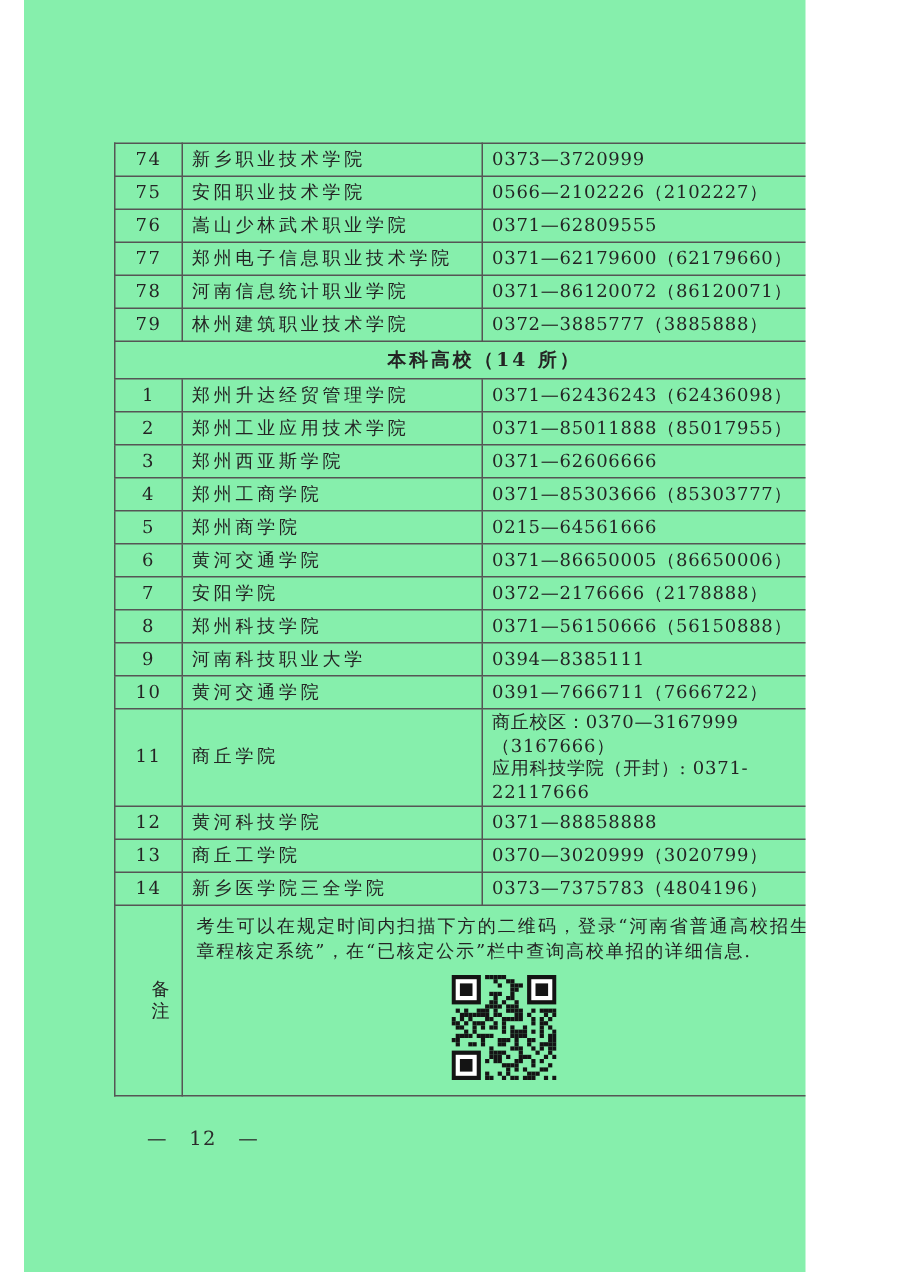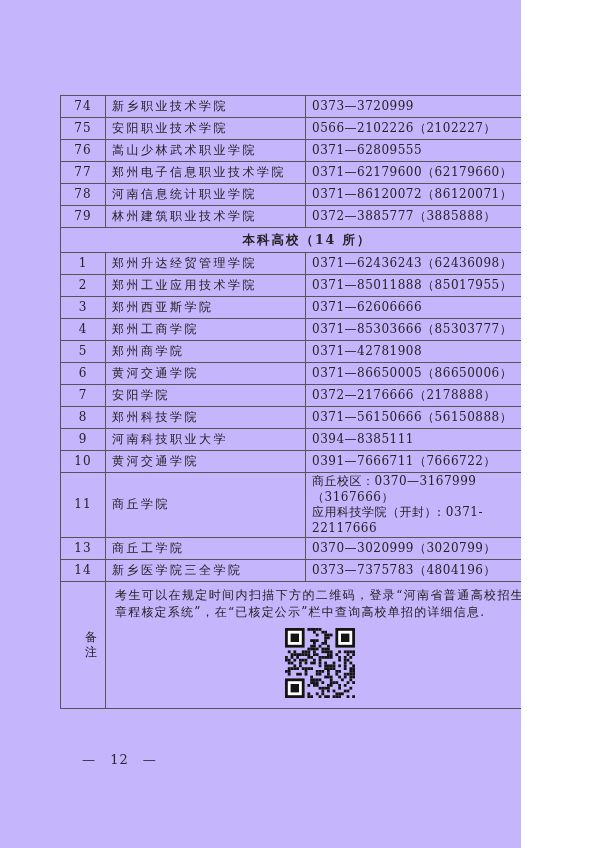--- a/index.html
+++ b/index.html
@@ -1,23 +1,24 @@
 <!DOCTYPE html>
 <html><head>
 <meta charset="utf-8">
 <style>
   html, body { margin: 0; padding: 0; background: #ffffff; }
   .page {
     position: relative;
     width: 521px;
     height: 848px;
-    background: #c4b5fd;
+    background: #86efac;
     font-family: "DejaVu Serif", "Liberation Serif", serif;
     color: #242424;
     overflow: hidden;
+    margin-left: 16px;
   }
   table.doc-table {
     position: absolute;
     left: 60px;
     top: 95px;
     width: 473px;
     border-collapse: collapse;
     table-layout: fixed;
     border: 1px solid #3d3d3d;
   }
@@ -145,21 +146,21 @@
 
         <tr>
           <td class="c-no">4</td>
           <td class="c-name">郑州工商学院</td>
           <td class="c-phone">0371—85303666（85303777）</td>
         </tr>
 
         <tr>
           <td class="c-no">5</td>
           <td class="c-name">郑州商学院</td>
-          <td class="c-phone">0371—42781908</td>
+          <td class="c-phone">0215—64561666</td>
         </tr>
 
         <tr>
           <td class="c-no">6</td>
           <td class="c-name">黄河交通学院</td>
           <td class="c-phone">0371—86650005（86650006）</td>
         </tr>
 
         <tr>
           <td class="c-no">7</td>
@@ -185,20 +186,25 @@
           <td class="c-phone">0391—7666711（7666722）</td>
         </tr>
 
         <tr>
           <td class="c-no">11</td>
           <td class="c-name">商丘学院</td>
           <td class="c-phone">商丘校区：0370—3167999（3167666）
 应用科技学院（开封）: 0371-22117666</td>
         </tr>
 
+        <tr>
+          <td class="c-no">12</td>
+          <td class="c-name">黄河科技学院</td>
+          <td class="c-phone">0371—88858888</td>
+        </tr>
 
         <tr>
           <td class="c-no">13</td>
           <td class="c-name">商丘工学院</td>
           <td class="c-phone">0370—3020999（3020799）</td>
         </tr>
 
         <tr>
           <td class="c-no">14</td>
           <td class="c-name">新乡医学院三全学院</td>

